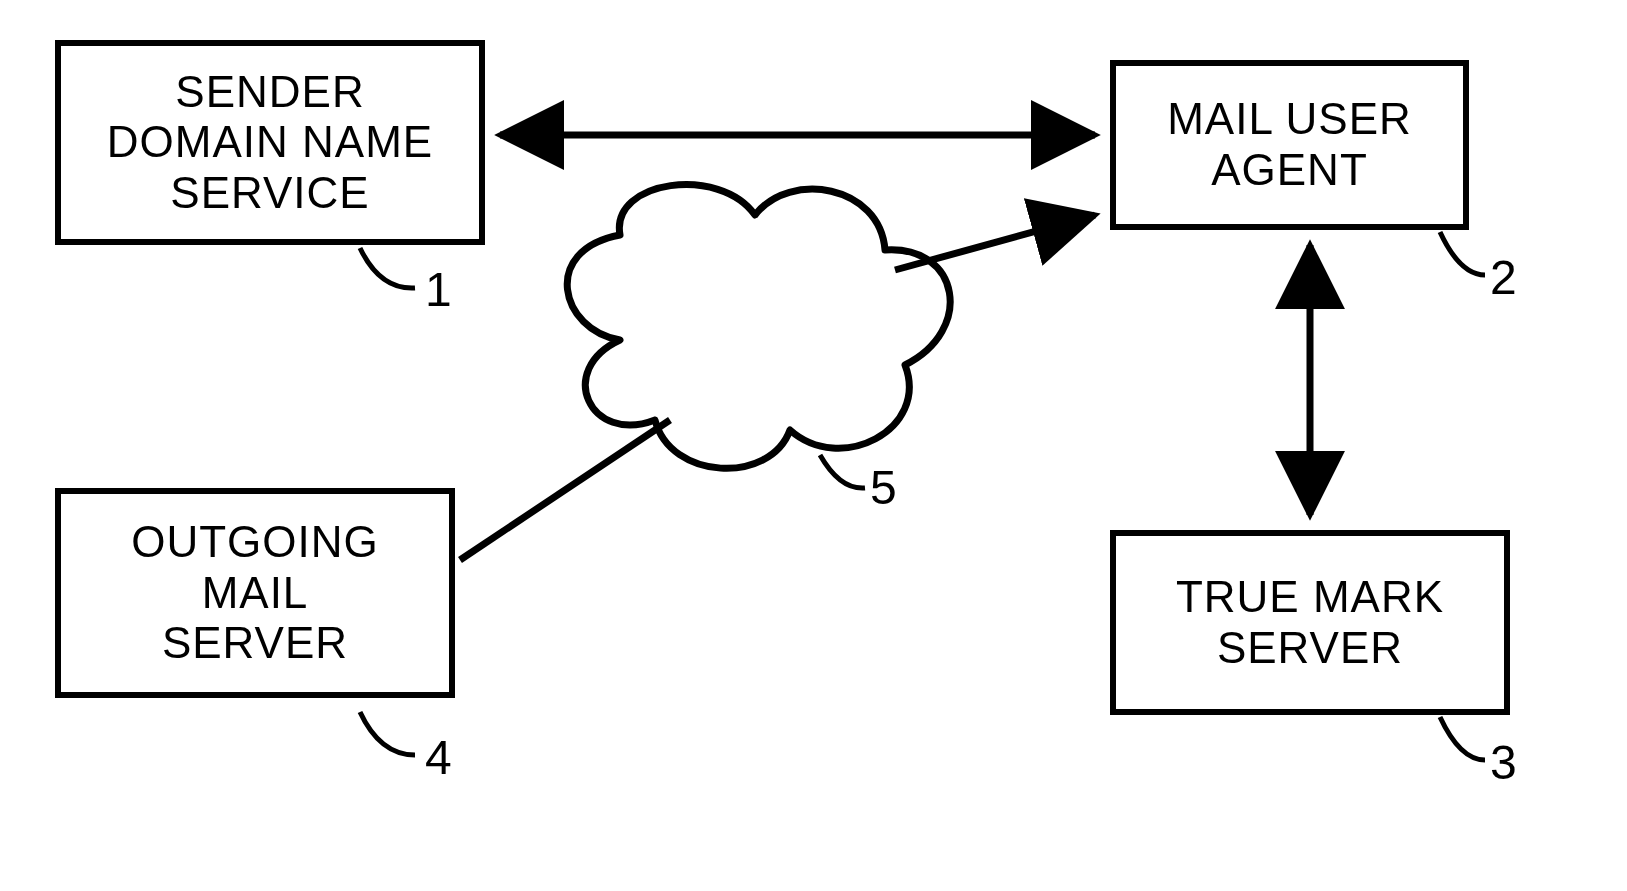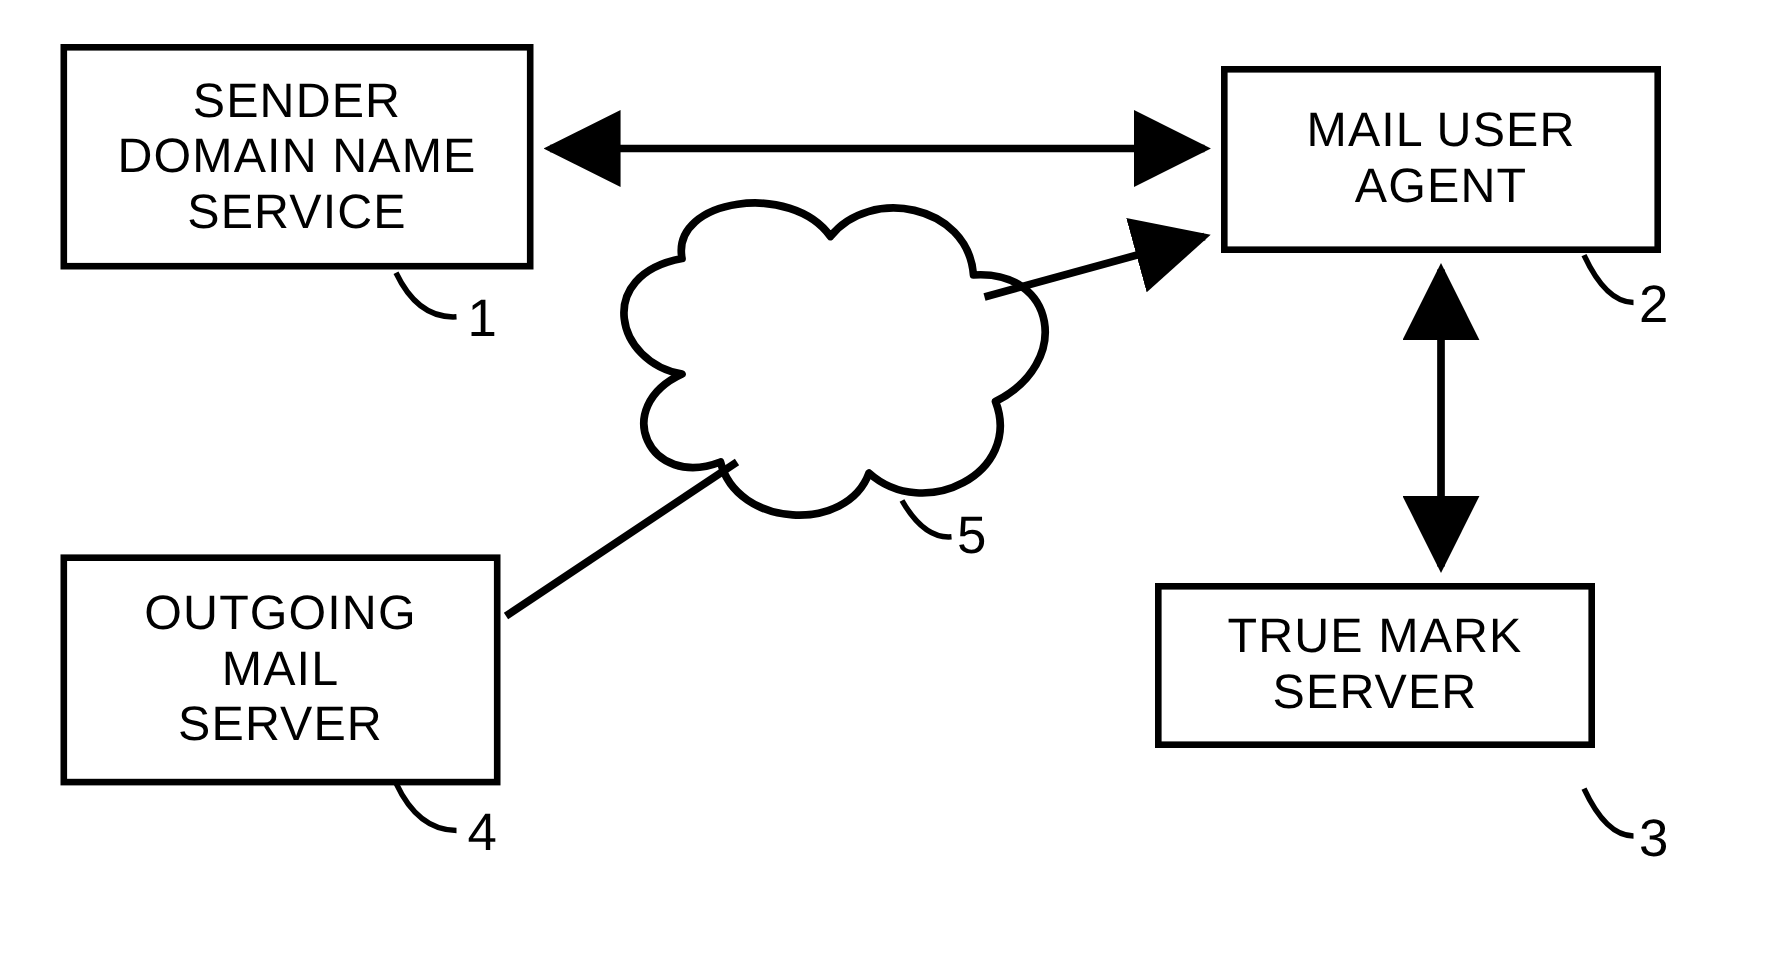--- a/index.html
+++ b/index.html
@@ -45,29 +45,29 @@
 </style>
 </head>
 <body>
 
 <div class="canvas">
 
   <div class="node" style="left:55px;  top:40px;  width:430px; height:205px;">
     <span>SENDER<br>DOMAIN NAME<br>SERVICE</span>
   </div>
 
-  <div class="node" style="left:1110px; top:60px;  width:400px; height:170px;">
+  <div class="node" style="left:1110px; top:60px;  width:359px; height:170px;">
     <span>MAIL USER<br>AGENT</span>
   </div>
 
-  <div class="node" style="left:1050px; top:530px; width:400px; height:150px;">
+  <div class="node" style="left:1110px; top:530px; width:400px; height:185px;">
     <span>TRUE MARK<br>SERVER</span>
   </div>
 
-  <div class="node" style="left:55px;  top:504px; width:400px; height:210px;">
+  <div class="node" style="left:55px;  top:488px; width:400px; height:210px;">
     <span>OUTGOING<br>MAIL<br>SERVER</span>
   </div>
 
   <span class="leader" style="left:425px; top:262px;">1</span>
   <span class="leader" style="left:1490px; top:250px;">2</span>
   <span class="leader" style="left:1490px; top:735px;">3</span>
   <span class="leader" style="left:425px; top:730px;">4</span>
   <span class="leader" style="left:870px; top:460px;">5</span>
 
   <svg class="overlay" viewBox="0 0 1627 891">

